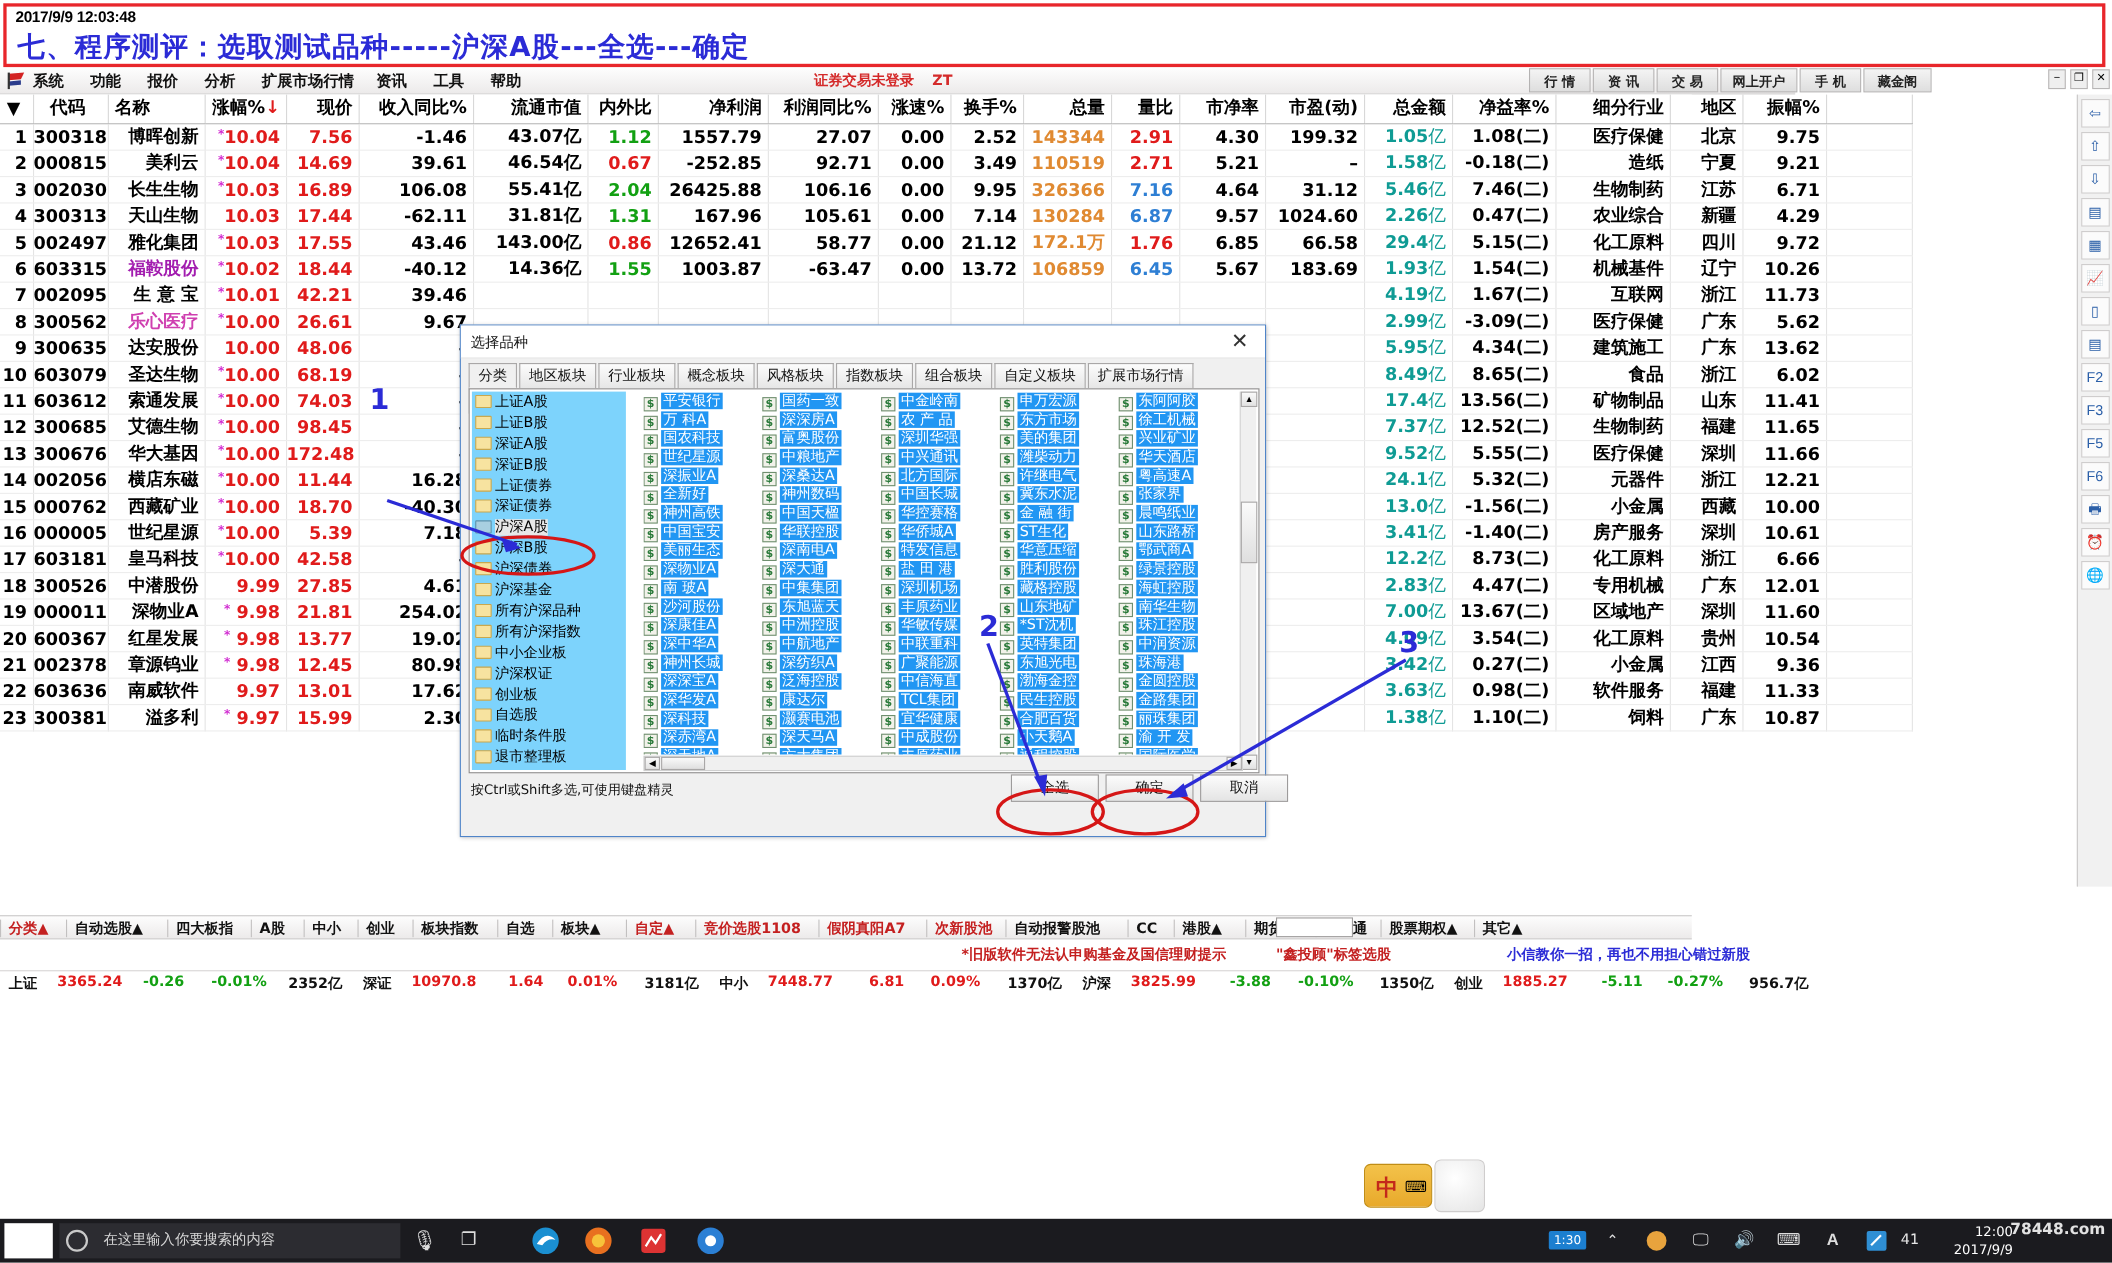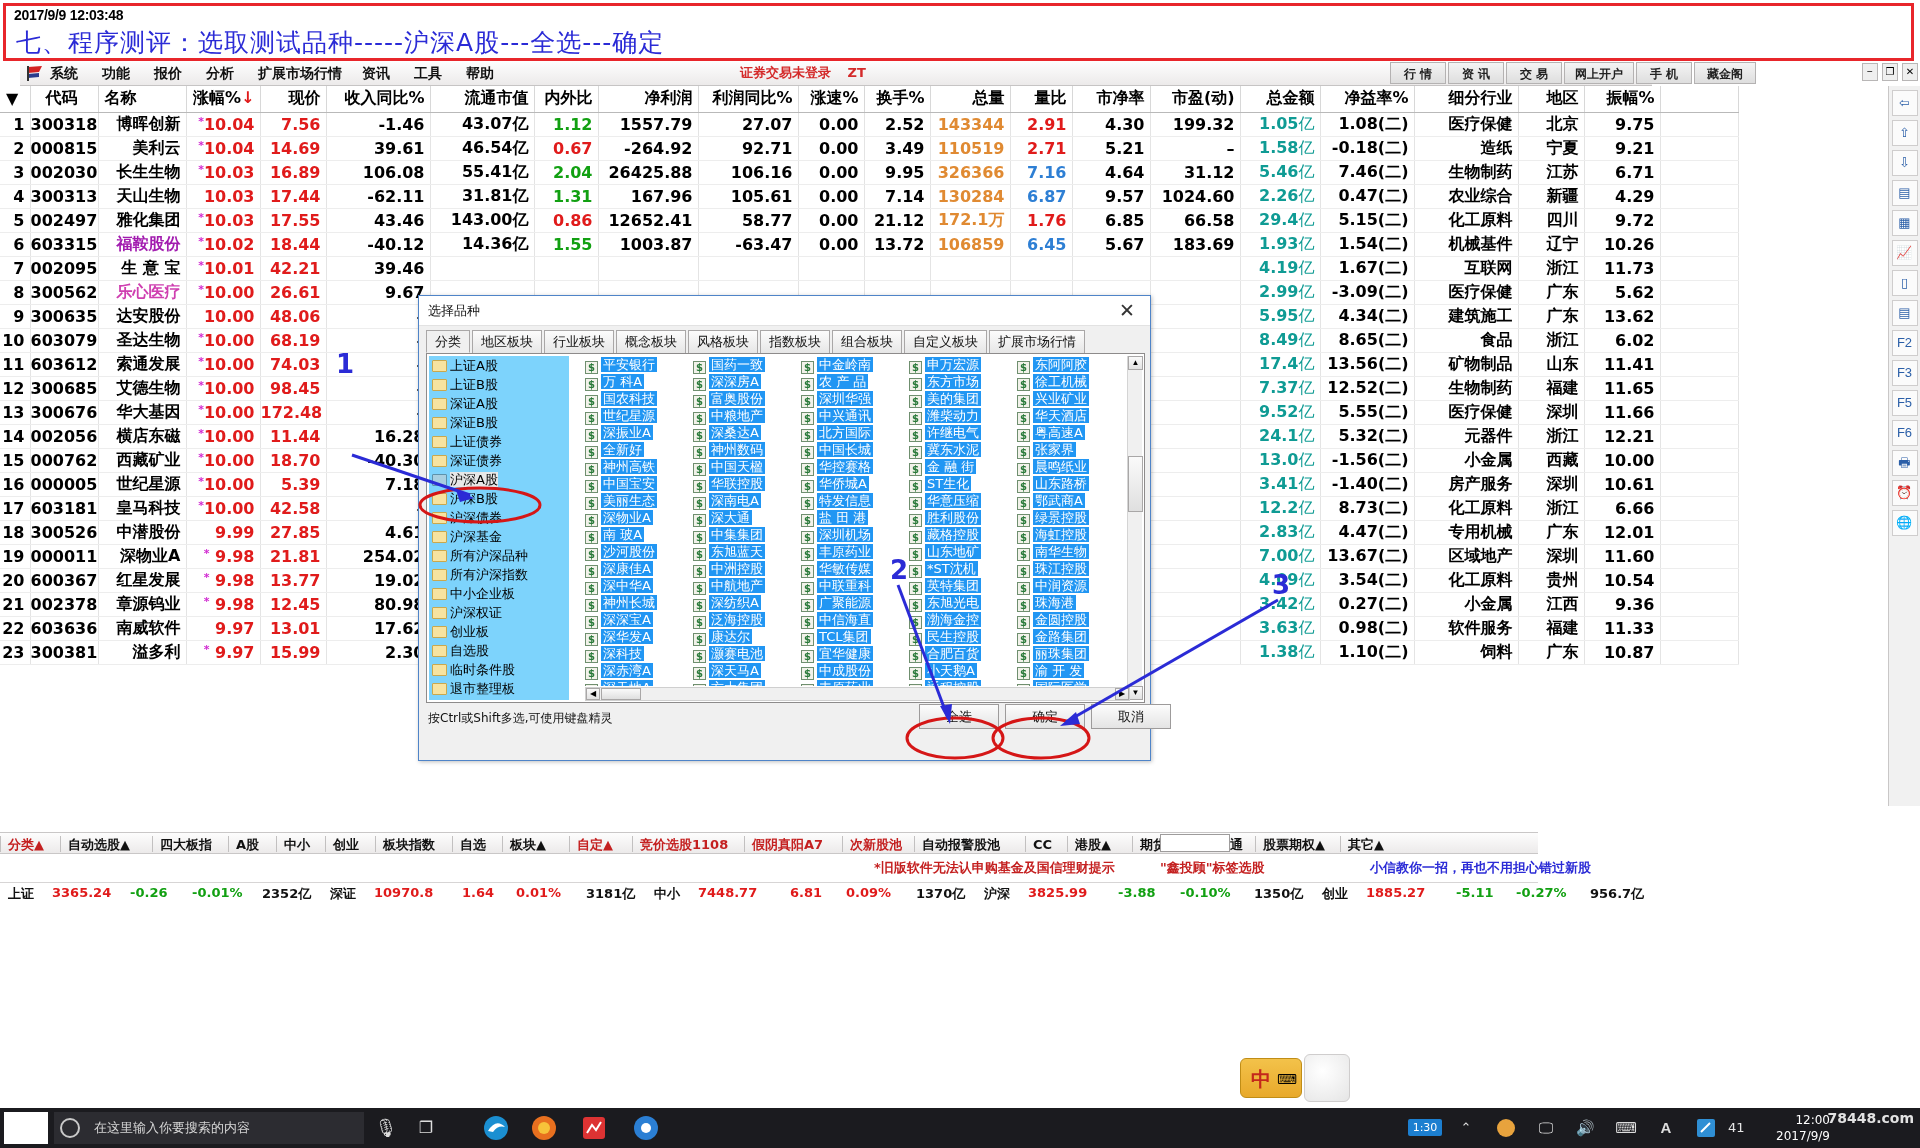--- a/index.html
+++ b/index.html
@@ -11,28 +11,28 @@
     color:#000;
     position:relative;
   }
   
   #banner{
     position:absolute; left:3px; top:3px; width:1911px; height:58px;
     border:3px solid #e8262b; background:#fff;
   }
   #banner .ts{ position:absolute; left:8px; top:1px; font-size:14px; font-weight:bold; color:#000; letter-spacing:-.3px;}
   #banner .headline{
-    position:absolute; left:10px; top:20px; font-size:25px; font-weight:normal;
+    position:absolute; left:10px; top:20px; font-size:25px; font-weight:bold;
     color:#2b2bd6; letter-spacing:1px; white-space:nowrap;
     font-family:"DejaVu Sans","Liberation Sans",sans-serif;
   }
   
   #menubar{
     position:absolute; left:0; top:62px; width:1632px; height:24px;
-    background:linear-gradient(#fdfdfd,#eceaea); border-bottom:1px solid #c6c4c4;margin-left:20px;
+    background:linear-gradient(#fdfdfd,#eceaea); border-bottom:1px solid #c6c4c4;
   }
   #menubar .logo{position:absolute;left:6px;top:3px;width:18px;height:17px;}
   #menubar .mi{
     position:absolute; top:3px; font-size:14px; font-weight:bold; color:#111;
     white-space:nowrap; font-family:"DejaVu Sans","Liberation Sans",sans-serif;
   }
   #notlogged{
     position:absolute; left:740px; top:64px; font-size:13px; font-weight:bold; color:#d42a2a;
     font-family:"DejaVu Sans","Liberation Sans",sans-serif;
   }
@@ -261,21 +261,21 @@
         </tr>
         <tr>
           <td class="idx">2</td>
           <td class="code">000815</td>
           <td class="name" style="color: rgb(0, 0, 0);">美利云</td>
           <td class="red"><span class="star">*</span>10.04</td>
           <td class="red">14.69</td>
           <td>39.61</td>
           <td>46.54亿</td>
           <td class="red">0.67</td>
-          <td>-264.92</td>
+          <td>-252.85</td>
           <td>92.71</td>
           <td>0.00</td>
           <td>3.49</td>
           <td class="org">110519</td>
           <td class="red">2.71</td>
           <td>5.21</td>
           <td>–</td>
           <td class="teal">1.58<span style="font-weight:normal">亿</span></td>
           <td>-0.18(二)</td>
           <td>造纸</td>

